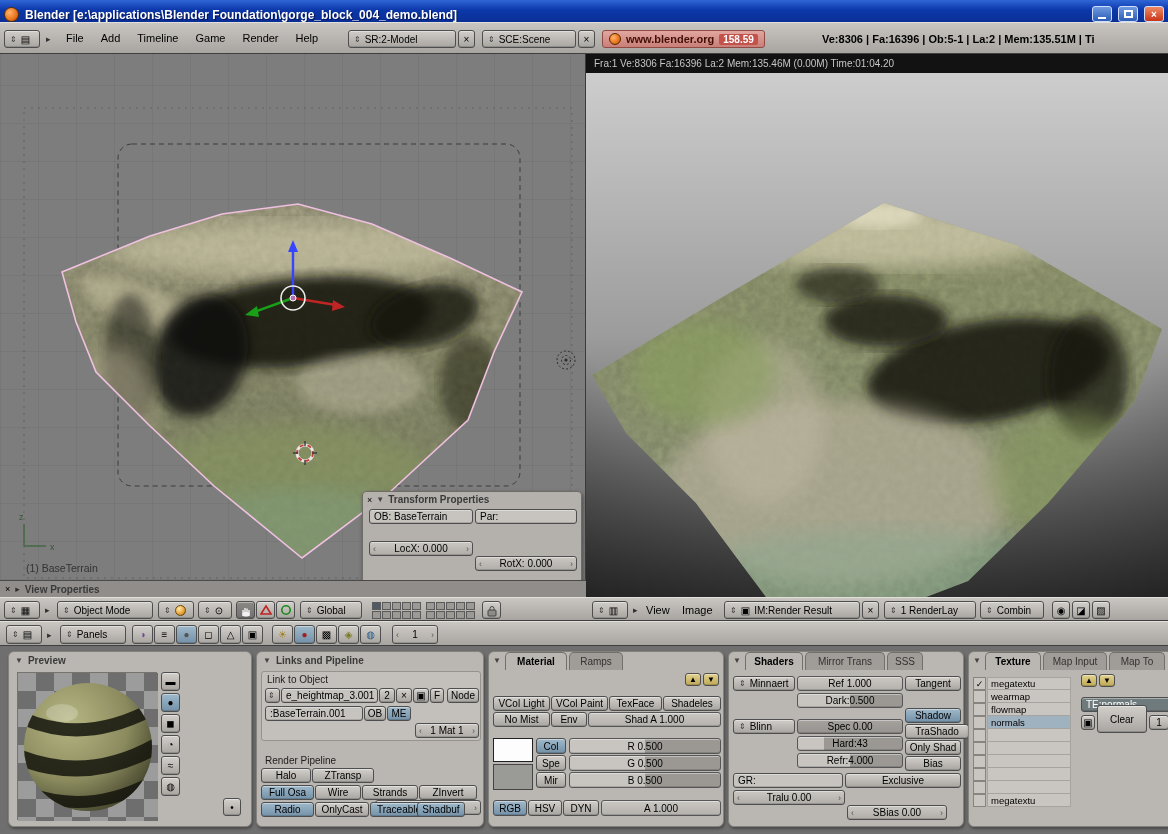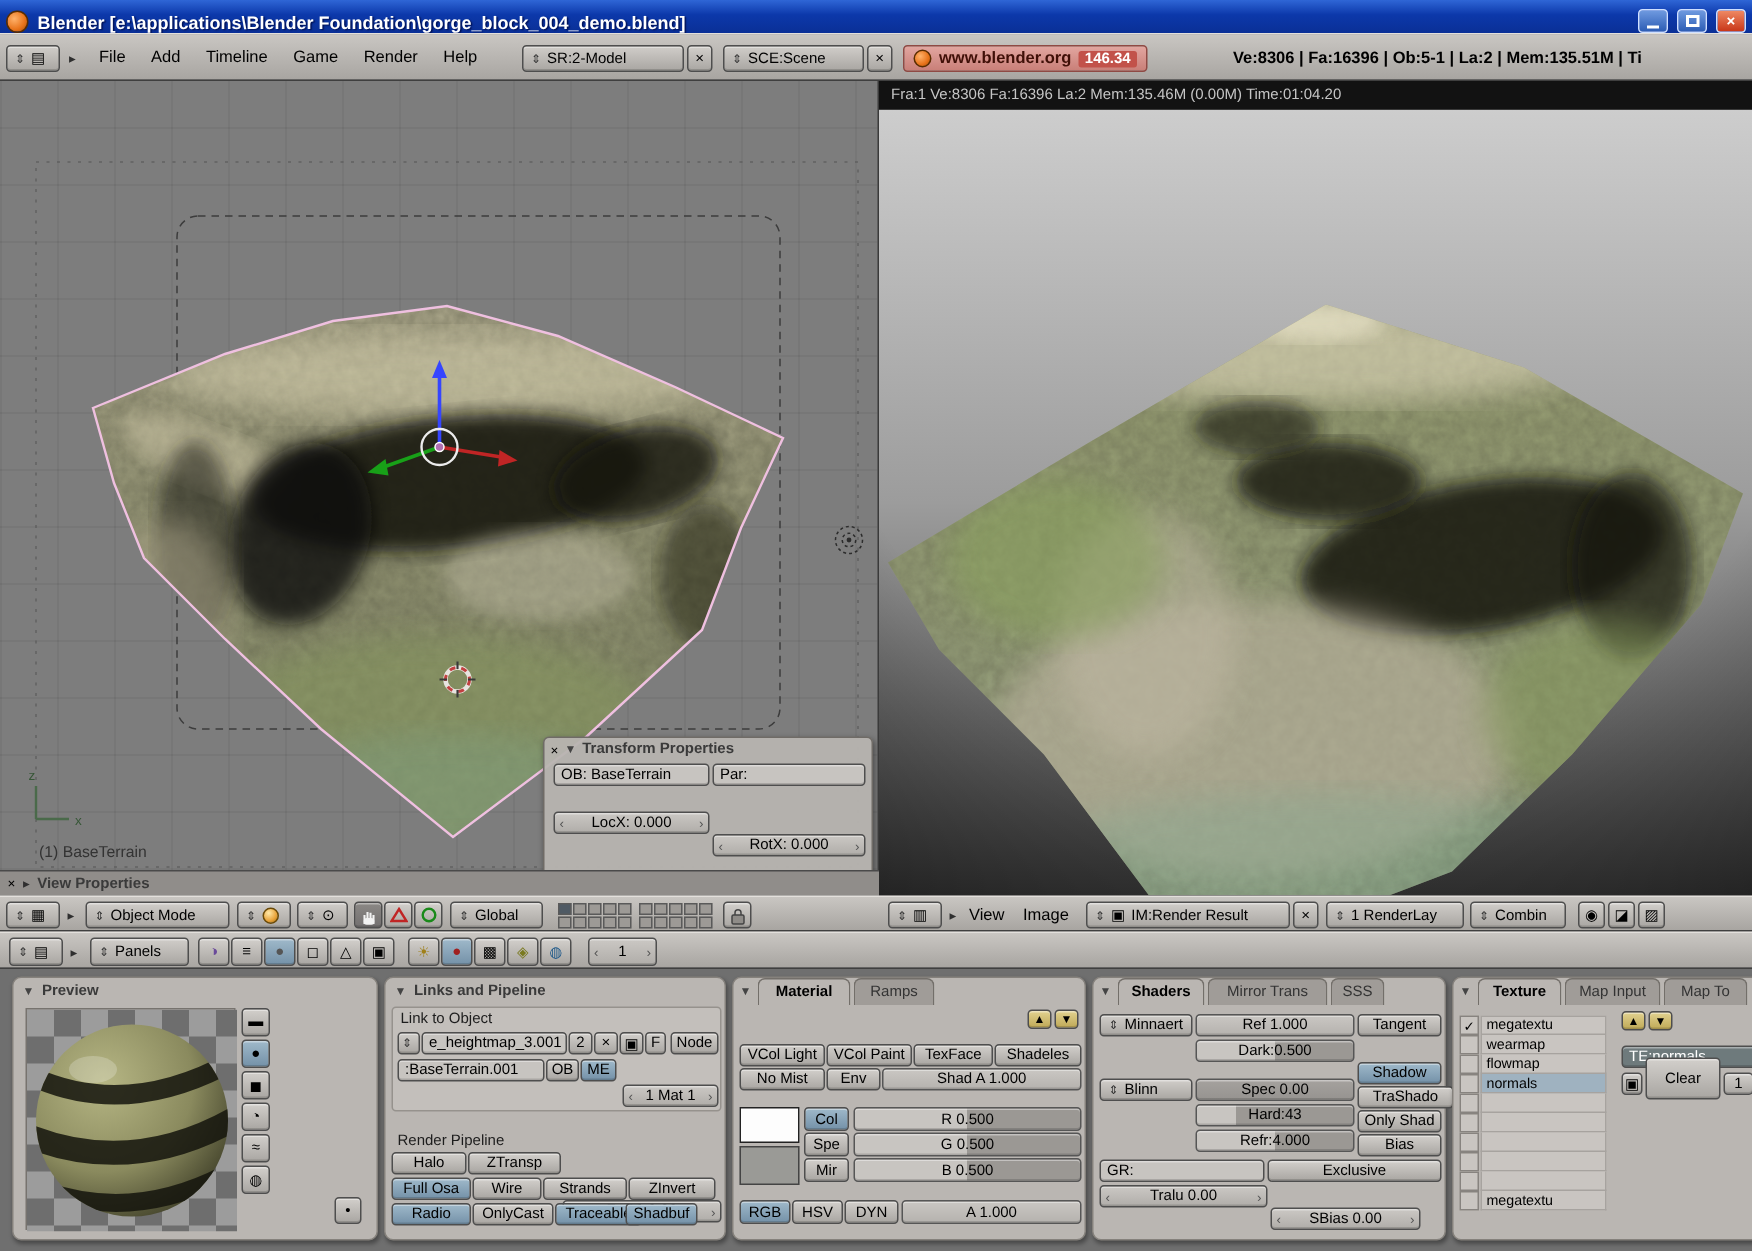--- a/index.html
+++ b/index.html
@@ -100,21 +100,21 @@
         <span>SR:2-Model</span>
       </div>
     <div class="xbtn abs" style="left:458px;top:7px;width:17px;height:18px">×</div>
     <div class="menu abs" style="left:482px;top:7px;width:94px;height:18px">
         <span>SCE:Scene</span>
       </div>
     <div class="xbtn abs" style="left:578px;top:7px;width:17px;height:18px">×</div>
     <div id="badge" class="abs" style="left:602px;top:7px;height:18px">
       <div class="blogo sm"></div>
       <span>www.blender.org</span>
-      <span class="chip">146.34</span>
+      <span class="chip">158.59</span>
     </div>
     <div class="abs" style="left:822px;top:10px;right:0;font-weight:bold;font-size:11px;white-space:nowrap;overflow:hidden">Ve:8306 | Fa:16396 | Ob:5-1 | La:2 | Mem:135.51M | Ti</div>
   </div>
 
   <div id="vp3d" class="abs">
     <svg width="586" height="526" viewBox="0 0 586 526" style="position:absolute;left:0;top:0">
       <defs>
         <linearGradient id="lg1" x1="0" y1="0" x2="0" y2="1">
           <stop offset="0" stop-color="#b8b296"></stop>
             <stop offset="0.5" stop-color="#949674"></stop>

